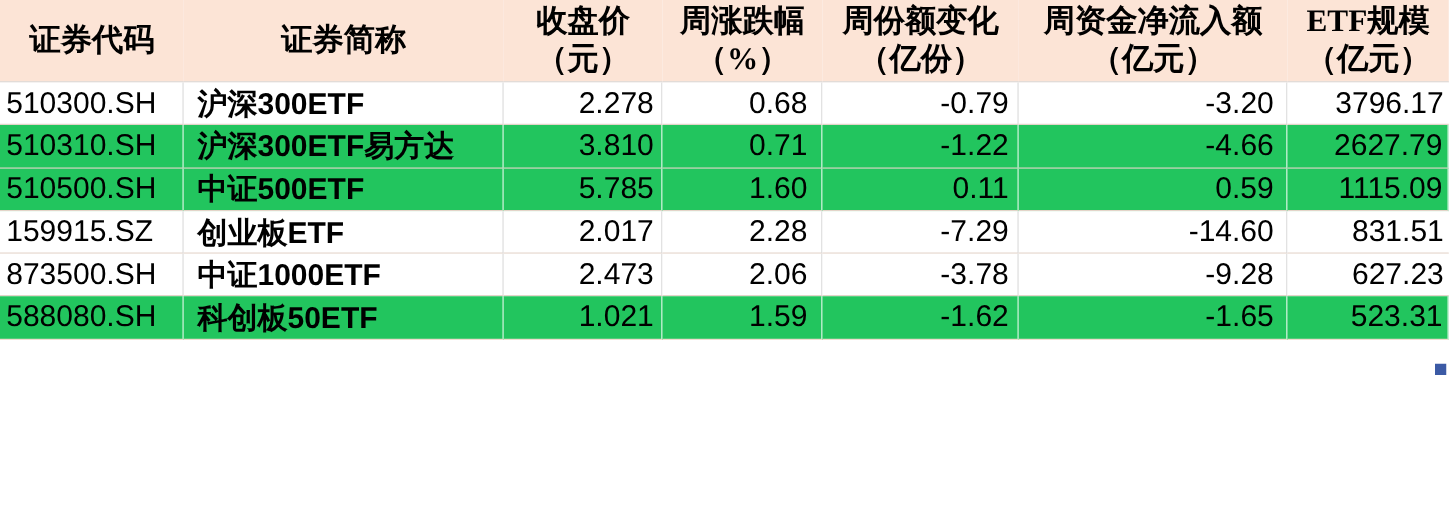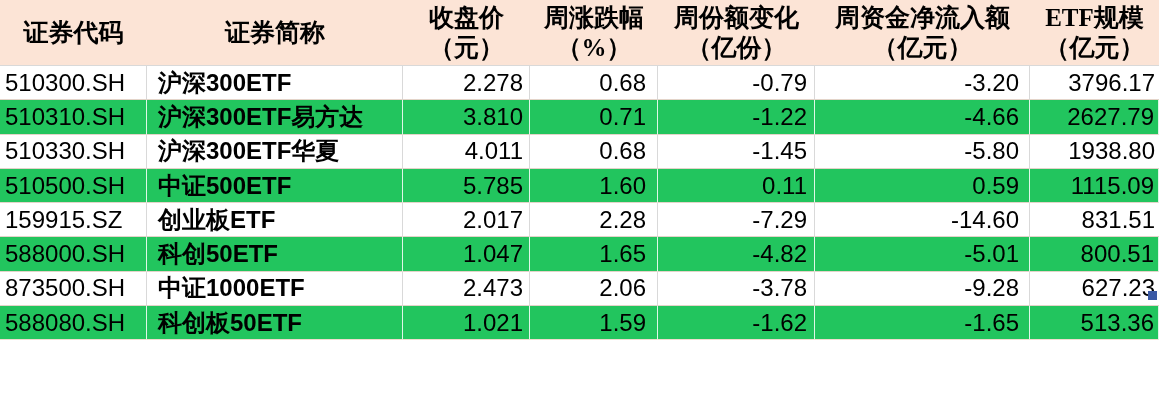--- a/index.html
+++ b/index.html
@@ -97,70 +97,52 @@
       </tr>
       <tr class="stripe">
         <td class="c1 c-left">510310.SH</td>
         <td class="c2 c-left">沪深300ETF易方达</td>
         <td class="c3 c-right">3.810</td>
         <td class="c4 c-right">0.71</td>
         <td class="c5 c-right">-1.22</td>
         <td class="c6 c-right">-4.66</td>
         <td class="c7 c-right">2627.79</td>
       </tr>
-      <tr class="plain">
-        <td class="c1 c-left">510330.SH</td>
-        <td class="c2 c-left">沪深300ETF华夏</td>
-        <td class="c3 c-right">4.011</td>
-        <td class="c4 c-right">0.68</td>
-        <td class="c5 c-right">-1.45</td>
-        <td class="c6 c-right">-5.80</td>
-        <td class="c7 c-right">1938.80</td>
-      </tr>
       <tr class="stripe">
         <td class="c1 c-left">510500.SH</td>
         <td class="c2 c-left">中证500ETF</td>
         <td class="c3 c-right">5.785</td>
         <td class="c4 c-right">1.60</td>
         <td class="c5 c-right">0.11</td>
         <td class="c6 c-right">0.59</td>
         <td class="c7 c-right">1115.09</td>
       </tr>
       <tr class="plain">
         <td class="c1 c-left">159915.SZ</td>
         <td class="c2 c-left">创业板ETF</td>
         <td class="c3 c-right">2.017</td>
         <td class="c4 c-right">2.28</td>
         <td class="c5 c-right">-7.29</td>
         <td class="c6 c-right">-14.60</td>
         <td class="c7 c-right">831.51</td>
       </tr>
-      <tr class="stripe">
-        <td class="c1 c-left">588000.SH</td>
-        <td class="c2 c-left">科创50ETF</td>
-        <td class="c3 c-right">1.047</td>
-        <td class="c4 c-right">1.65</td>
-        <td class="c5 c-right">-4.82</td>
-        <td class="c6 c-right">-5.01</td>
-        <td class="c7 c-right">800.51</td>
-      </tr>
       <tr class="plain">
         <td class="c1 c-left">873500.SH</td>
         <td class="c2 c-left">中证1000ETF</td>
         <td class="c3 c-right">2.473</td>
         <td class="c4 c-right">2.06</td>
         <td class="c5 c-right">-3.78</td>
         <td class="c6 c-right">-9.28</td>
         <td class="c7 c-right">627.23</td>
       </tr>
       <tr class="stripe">
         <td class="c1 c-left">588080.SH</td>
         <td class="c2 c-left">科创板50ETF</td>
         <td class="c3 c-right">1.021</td>
         <td class="c4 c-right">1.59</td>
         <td class="c5 c-right">-1.62</td>
         <td class="c6 c-right">-1.65</td>
-        <td class="c7 c-right">513.36</td>
+        <td class="c7 c-right">523.31</td>
       </tr>
     </tbody>
   </table>
   <div class="fill-handle"></div>
 </div>
 
 </body></html>

